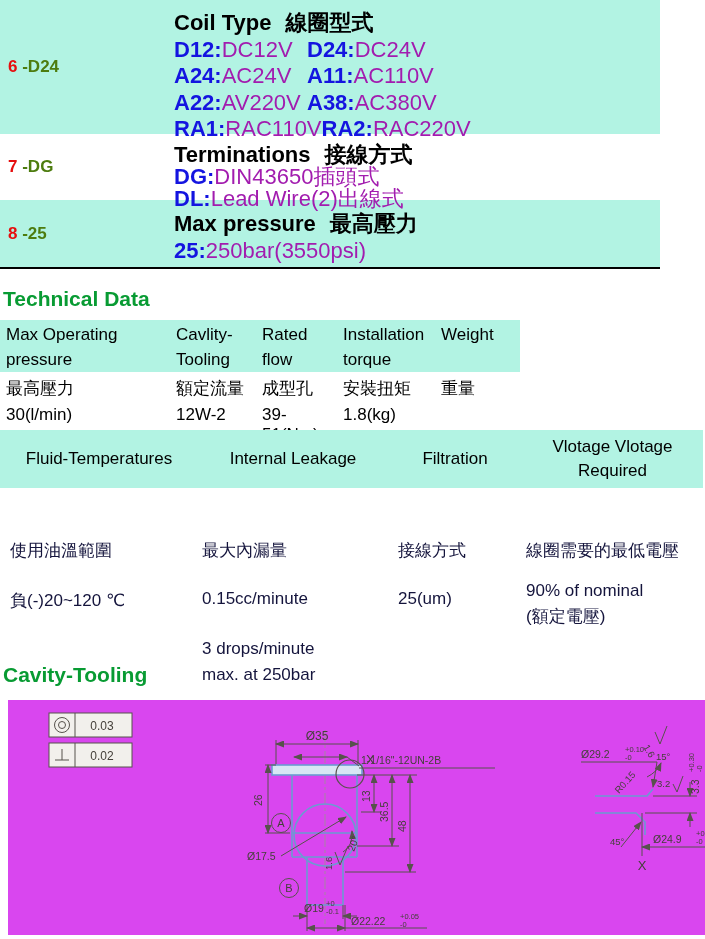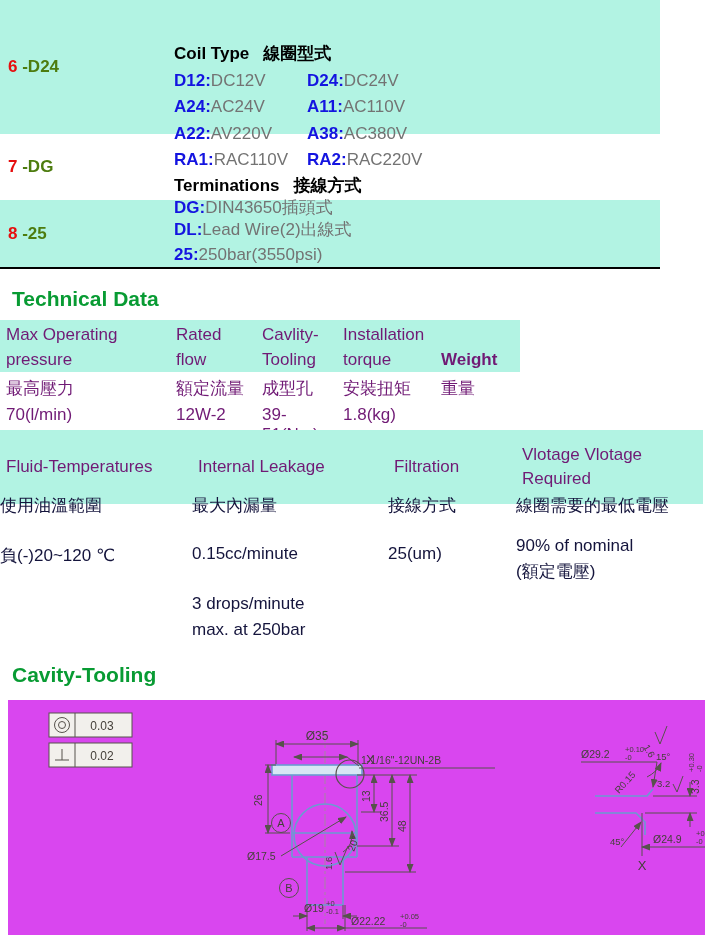--- a/index.html
+++ b/index.html
@@ -12,44 +12,44 @@
   .sel-row:nth-child(1){height:134px;}
   .sel-row:nth-child(1) .sel-line{line-height:26.6px;}
   .sel-row:nth-child(2){height:66px;}
   .sel-row:nth-child(2) .sel-line{line-height:21.8px;}
   .sel-row:nth-child(3){height:67px;}
   .sel-row:nth-child(3) .sel-line{line-height:27px;}
   .sel-code{width:166px;display:flex;align-items:center;padding-left:8px;
             font-size:17px;font-weight:bold;white-space:pre;}
   .num{color:#e60e0e;}
   .codeb{color:#4d7c0f;}
-  .sel-content{flex:1;padding-top:1px;font-size:17px;margin-top:40px;}
+  .sel-content{flex:1;padding-top:10px;font-size:22px;}
   .sel-line{white-space:pre;}
   .ten{font-weight:bold;color:#000;}
   .tcjk{font-weight:bold;color:#000;margin-left:14px;}
   .pair{display:inline-block;min-width:133px;}
   .pcode{color:#1414e0;font-weight:bold;}
-  .pval{color:#737373;}
-  
-  .heading{position:absolute;left:12px;font-size:21px;font-weight:bold;color:#089b33;text-align:right;}
+  .pval{color:#a21caf;}
+  
+  .heading{position:absolute;left:3px;font-size:21px;font-weight:bold;color:#089b33;text-align:right;}
   #h-tech{top:287px;}
   #h-cavity{top:663px;}
   
-  .t-grid{position:absolute;display:grid;color:#701a75;font-size:17px;}
+  .t-grid{position:absolute;display:grid;color:#000000;font-size:17px;}
   #t1{left:0;top:320px;grid-template-columns:170px 86px 81px 98px 85px;
       grid-template-rows:52px 28px 26px;}
   #t1 .t1h{background:#b2f3e3;padding:2px 0 0 6px;line-height:25px;}
-  #t1 .t1h.single{display:flex;align-items:flex-end;font-weight:bold;}
+  #t1 .t1h.single{display:flex;align-items:flex-start;}
   #t1 .t1c{padding:5px 0 0 6px;}
-  #t2h{left:0;top:430px;grid-template-columns:192px 196px 128px 187px;height:74px;}
+  #t2h{left:0;top:430px;grid-template-columns:192px 196px 128px 187px;height:58px;text-align:center;}
   #t2h .t2hc{background:#b2f3e3;display:flex;flex-direction:column;justify-content:center;
              padding-left:6px;line-height:24px;}
   #t2b{position:absolute;left:0;top:488px;width:703px;height:170px;color:#14143c;font-size:17px;}
   #t2b .t2col{position:absolute;top:0;height:100%;}
-  #t2b .t2col span{position:absolute;left:0;white-space:pre;}
+  #t2b .t2col span{position:absolute;left:10px;white-space:pre;margin-top:45px;}
   
   #panel{position:absolute;left:8px;top:700px;width:690px;height:235px;background:#d946ef;padding-left:27px;}
   svg text{fill:#45403a;font-family:"Liberation Sans","DejaVu Sans",sans-serif;}
 </style>
 </head>
 <body>
 
 <div class="sel-table">
     <div class="sel-row shade">
       <div class="sel-code"><span class="num">6</span><span class="codeb"> -D24</span></div>
@@ -65,53 +65,54 @@
       <div class="sel-code"><span class="num">7</span><span class="codeb"> -DG</span></div>
       <div class="sel-content">
         <div class="sel-line"><span class="ten">Terminations</span><span class="tcjk">接線方式</span></div>
         <div class="sel-line"><span class="pair"><span class="pcode">DG:</span><span class="pval">DIN43650插頭式</span></span></div>
         <div class="sel-line"><span class="pair"><span class="pcode">DL:</span><span class="pval">Lead Wire(2)出線式</span></span></div>
       </div>
     </div>
     <div class="sel-row shade">
       <div class="sel-code"><span class="num">8</span><span class="codeb"> -25</span></div>
       <div class="sel-content">
+        <div class="sel-line"><span class="ten">Max pressure</span><span class="tcjk">最高壓力</span></div>
         <div class="sel-line"><span class="pair"><span class="pcode">25:</span><span class="pval">250bar(3550psi)</span></span></div>
       </div>
     </div>
   </div>
 
 <div class="heading" id="h-tech">Technical Data</div>
 
 <div class="t-grid" id="t1">
     <div class="t1h">
       <div class="t1hl">Max Operating</div>
       <div class="t1hl">pressure</div>
     </div>
     <div class="t1h">
+      <div class="t1hl">Cavlity-</div>
+      <div class="t1hl">Tooling</div>
+    </div>
+    <div class="t1h">
       <div class="t1hl">Rated</div>
       <div class="t1hl">flow</div>
-    </div>
-    <div class="t1h">
-      <div class="t1hl">Cavlity-</div>
-      <div class="t1hl">Tooling</div>
     </div>
     <div class="t1h">
       <div class="t1hl">Installation</div>
       <div class="t1hl">torque</div>
     </div>
     <div class="t1h single">
       <div class="t1hl">Weight</div>
     </div>
     <div class="t1c">最高壓力</div>
     <div class="t1c">額定流量</div>
     <div class="t1c">成型孔</div>
     <div class="t1c">安裝扭矩</div>
     <div class="t1c">重量</div>
-    <div class="t1c">70(l/min)</div>
+    <div class="t1c">30(l/min)</div>
     <div class="t1c">12W-2</div>
     <div class="t1c">39-51(Nm)</div>
     <div class="t1c">1.8(kg)</div>
   </div>
 
 <div class="t-grid" id="t2h">
     <div class="t2hc">
       <div class="t2hl">Fluid-Temperatures</div>
     </div>
     <div class="t2hc">

